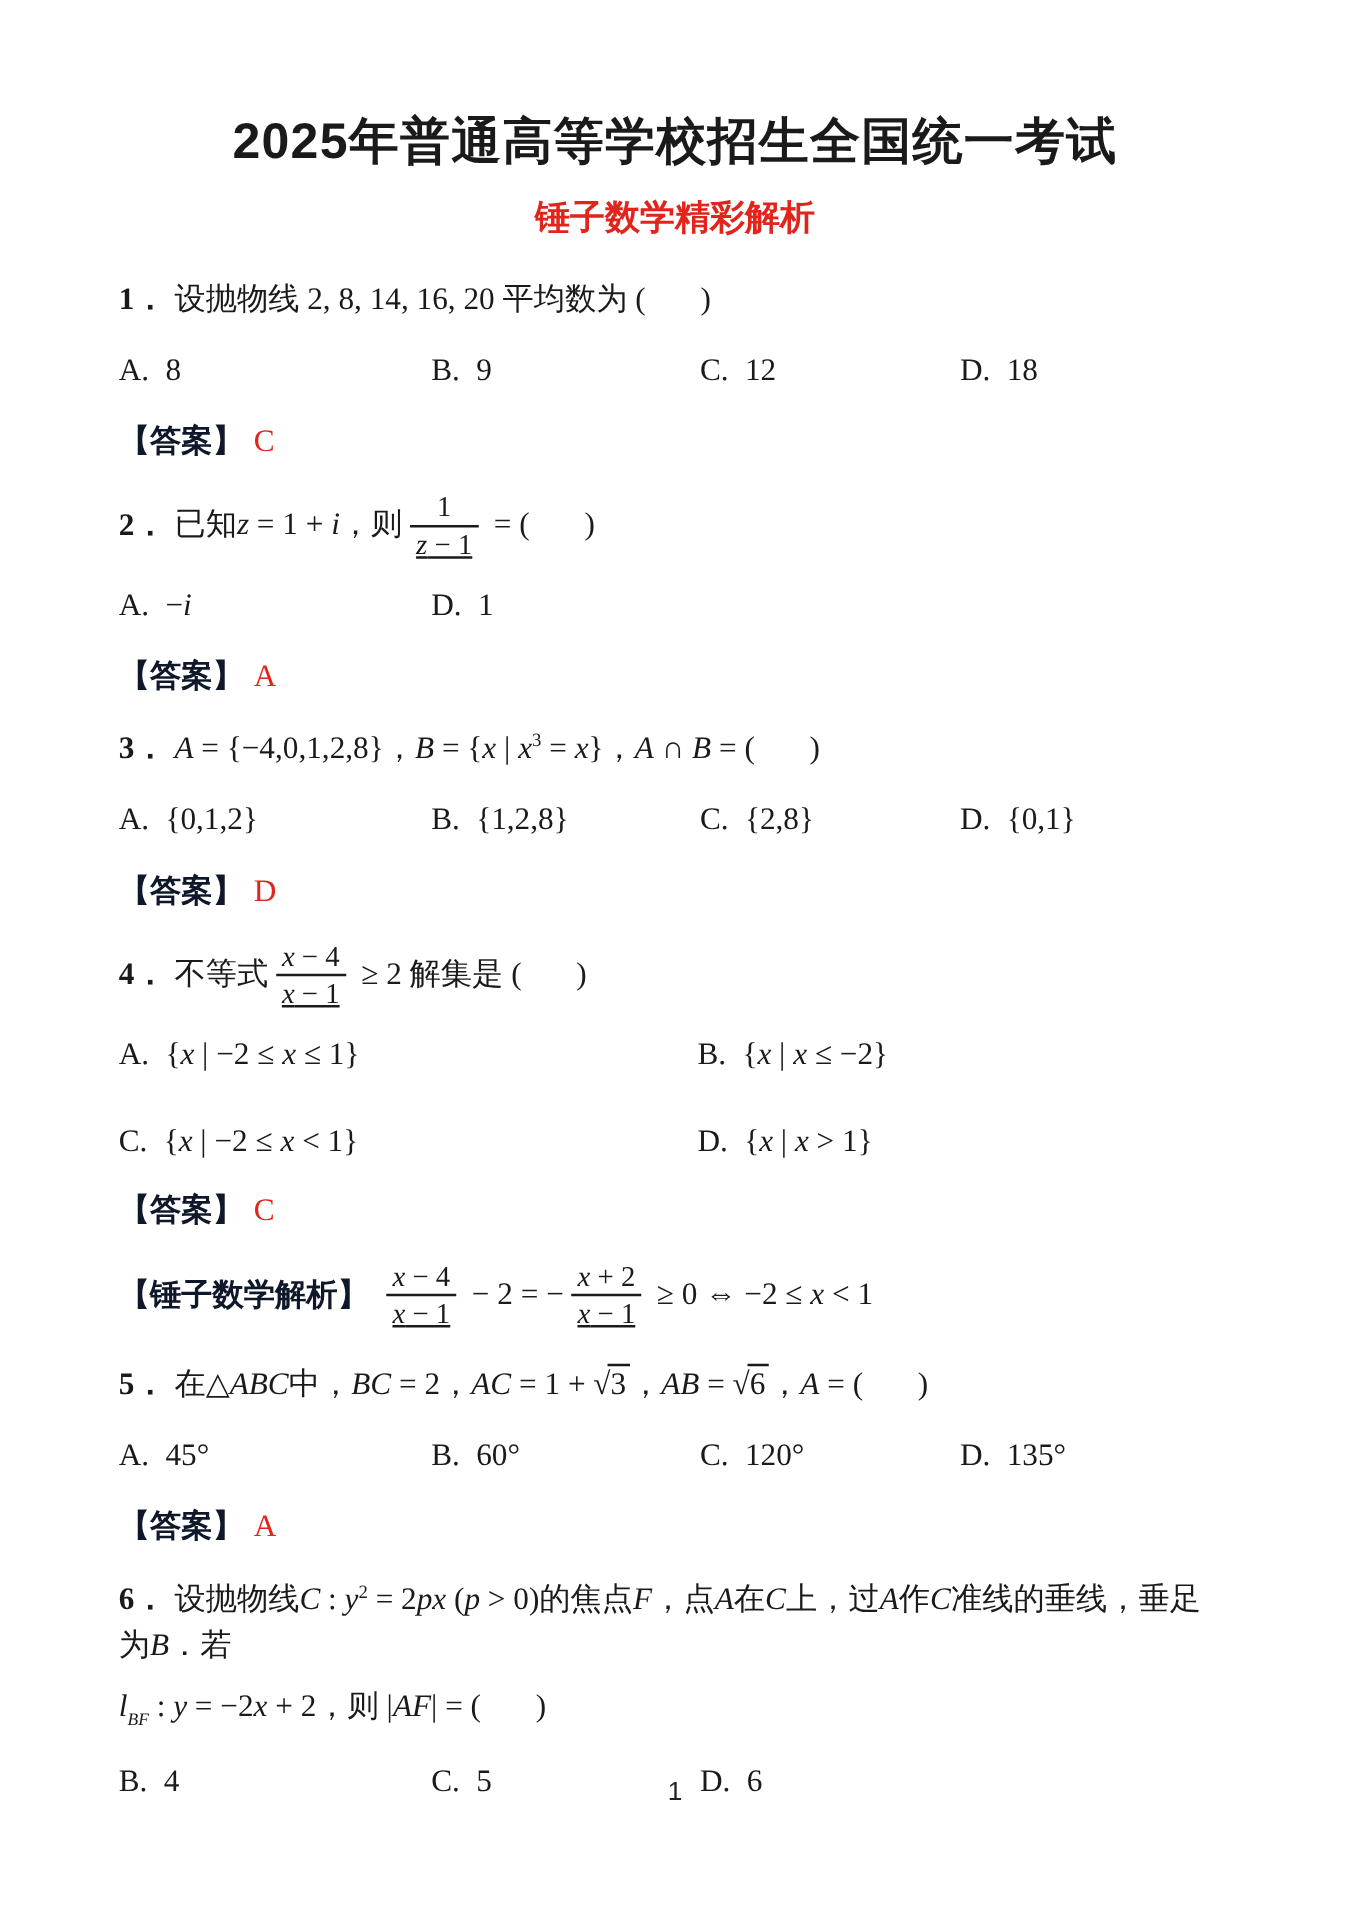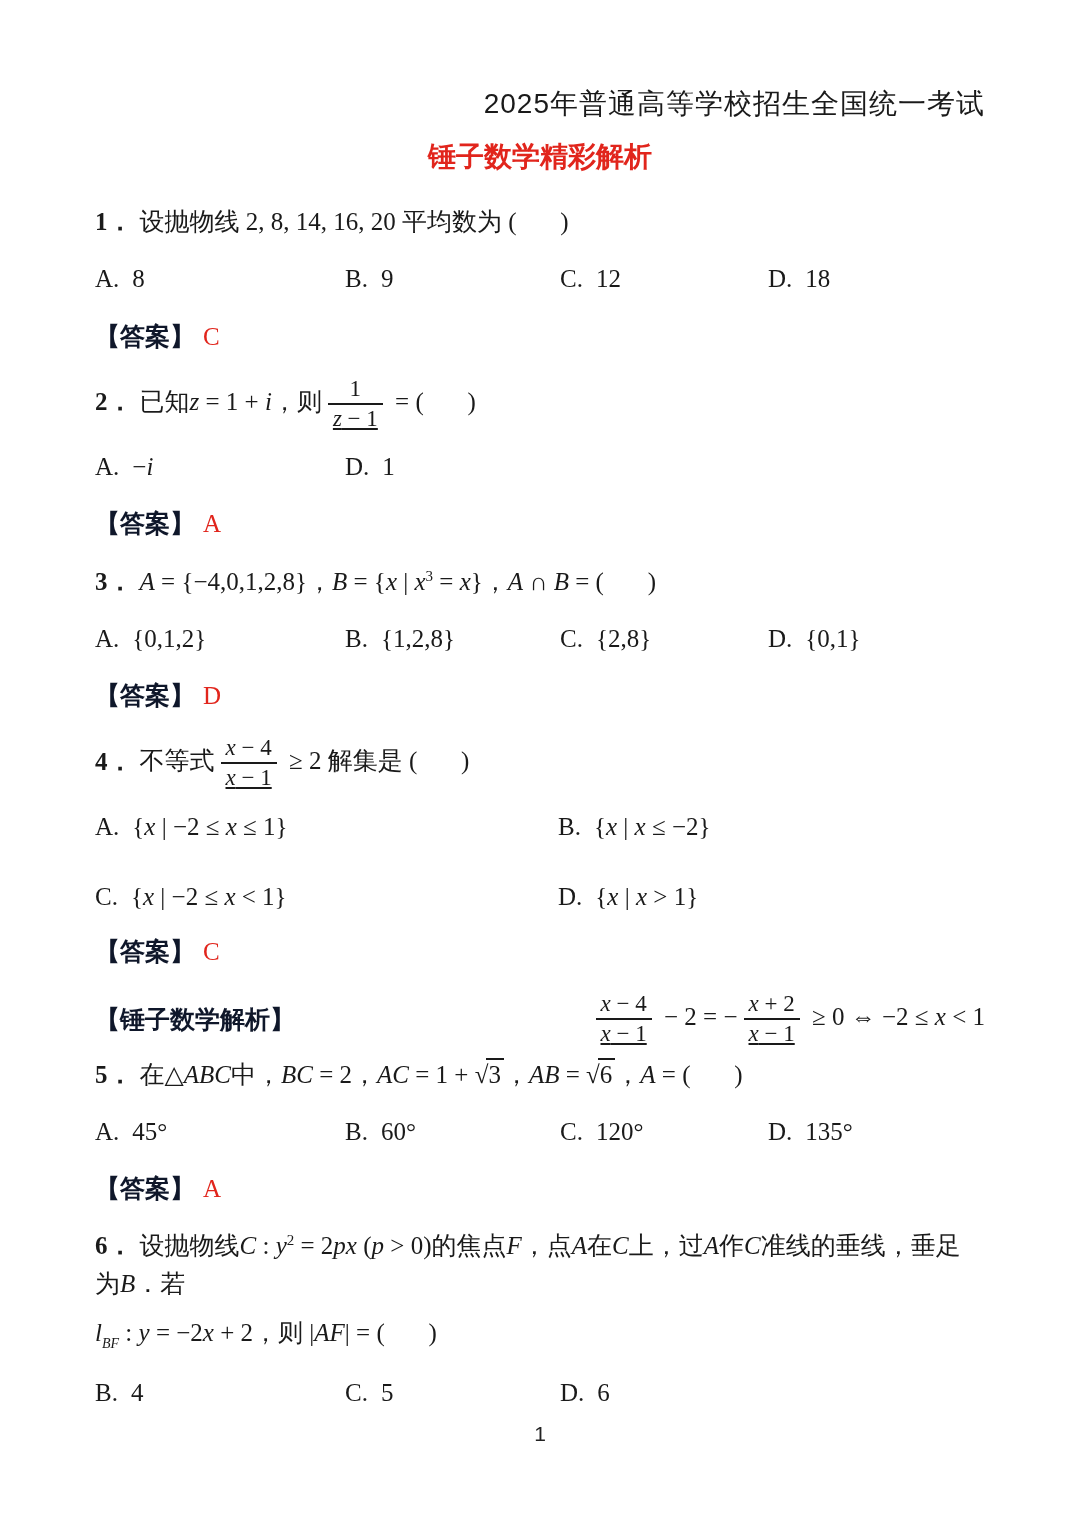--- a/index.html
+++ b/index.html
@@ -3,33 +3,33 @@
 <meta charset="utf-8">
 <style>
   html,body { margin:0; padding:0; background:#f2f2f2; }
   .page {
     width:1080px; height:1533px; margin:0 auto; background:#ffffff;
     box-sizing:border-box; position:relative; overflow:hidden;
     padding:84px 95px 0 95px;
     color:#1a1a1a; font-size:25px; line-height:1.45;
     font-family:"Liberation Sans", sans-serif;
   }
-  .title { font-size:28px; font-weight:400; text-align:right; margin:0 0 12px 0; letter-spacing:1px; }
+  .title { font-size:40px; font-weight:700; text-align:center; margin:0 0 12px 0; letter-spacing:1px; }
   .subtitle { font-size:28px; font-weight:700; color:#e1251c; text-align:center; margin:0 0 26px 0; }
   .stem { margin-bottom:20px; }
   .stem.fr { margin-bottom:16px; }
   .stem.tight { margin-bottom:12px; }
   .opts4 { display:grid; grid-template-columns:250px 215px 208px 1fr; margin-bottom:20px; align-items:center; }
   .opts2 { display:grid; grid-template-columns:463px 1fr; row-gap:33px; margin-bottom:18px; }
   .opt { white-space:nowrap; }
   .olabel { font-family:"Liberation Serif", serif; margin-right:13px; }
   .ans { margin-bottom:20px; }
   .ans-label { color:#0f172a; font-weight:700; }
   .ans-letter { color:#e1251c; font-family:"Liberation Serif", serif; margin-left:8px; }
-  .analysis { margin-bottom:8px; display:flex; align-items:center; gap:8px;justify-content:space-between; }
+  .analysis { margin-bottom:24px; display:flex; align-items:center; gap:8px; }
   .math-line { display:inline-block; }
   .pagenum { position:absolute; left:0; right:0; bottom:84px; text-align:center; font-size:21px; color:#222; }
 
   
   .seg.cn  { font-family:"Liberation Sans", sans-serif; }
   .seg.m   { font-family:"Liberation Serif", serif; }
   .seg.v   { font-family:"Liberation Serif", serif; font-style:italic; }
   .seg.b   { font-family:"Liberation Serif", serif; font-weight:700; margin-right:7px; }
   .seg.sup { font-family:"Liberation Serif", serif; font-size:15px; vertical-align:9px; }
   .seg.sub { font-size:14px; vertical-align:-7px; }

